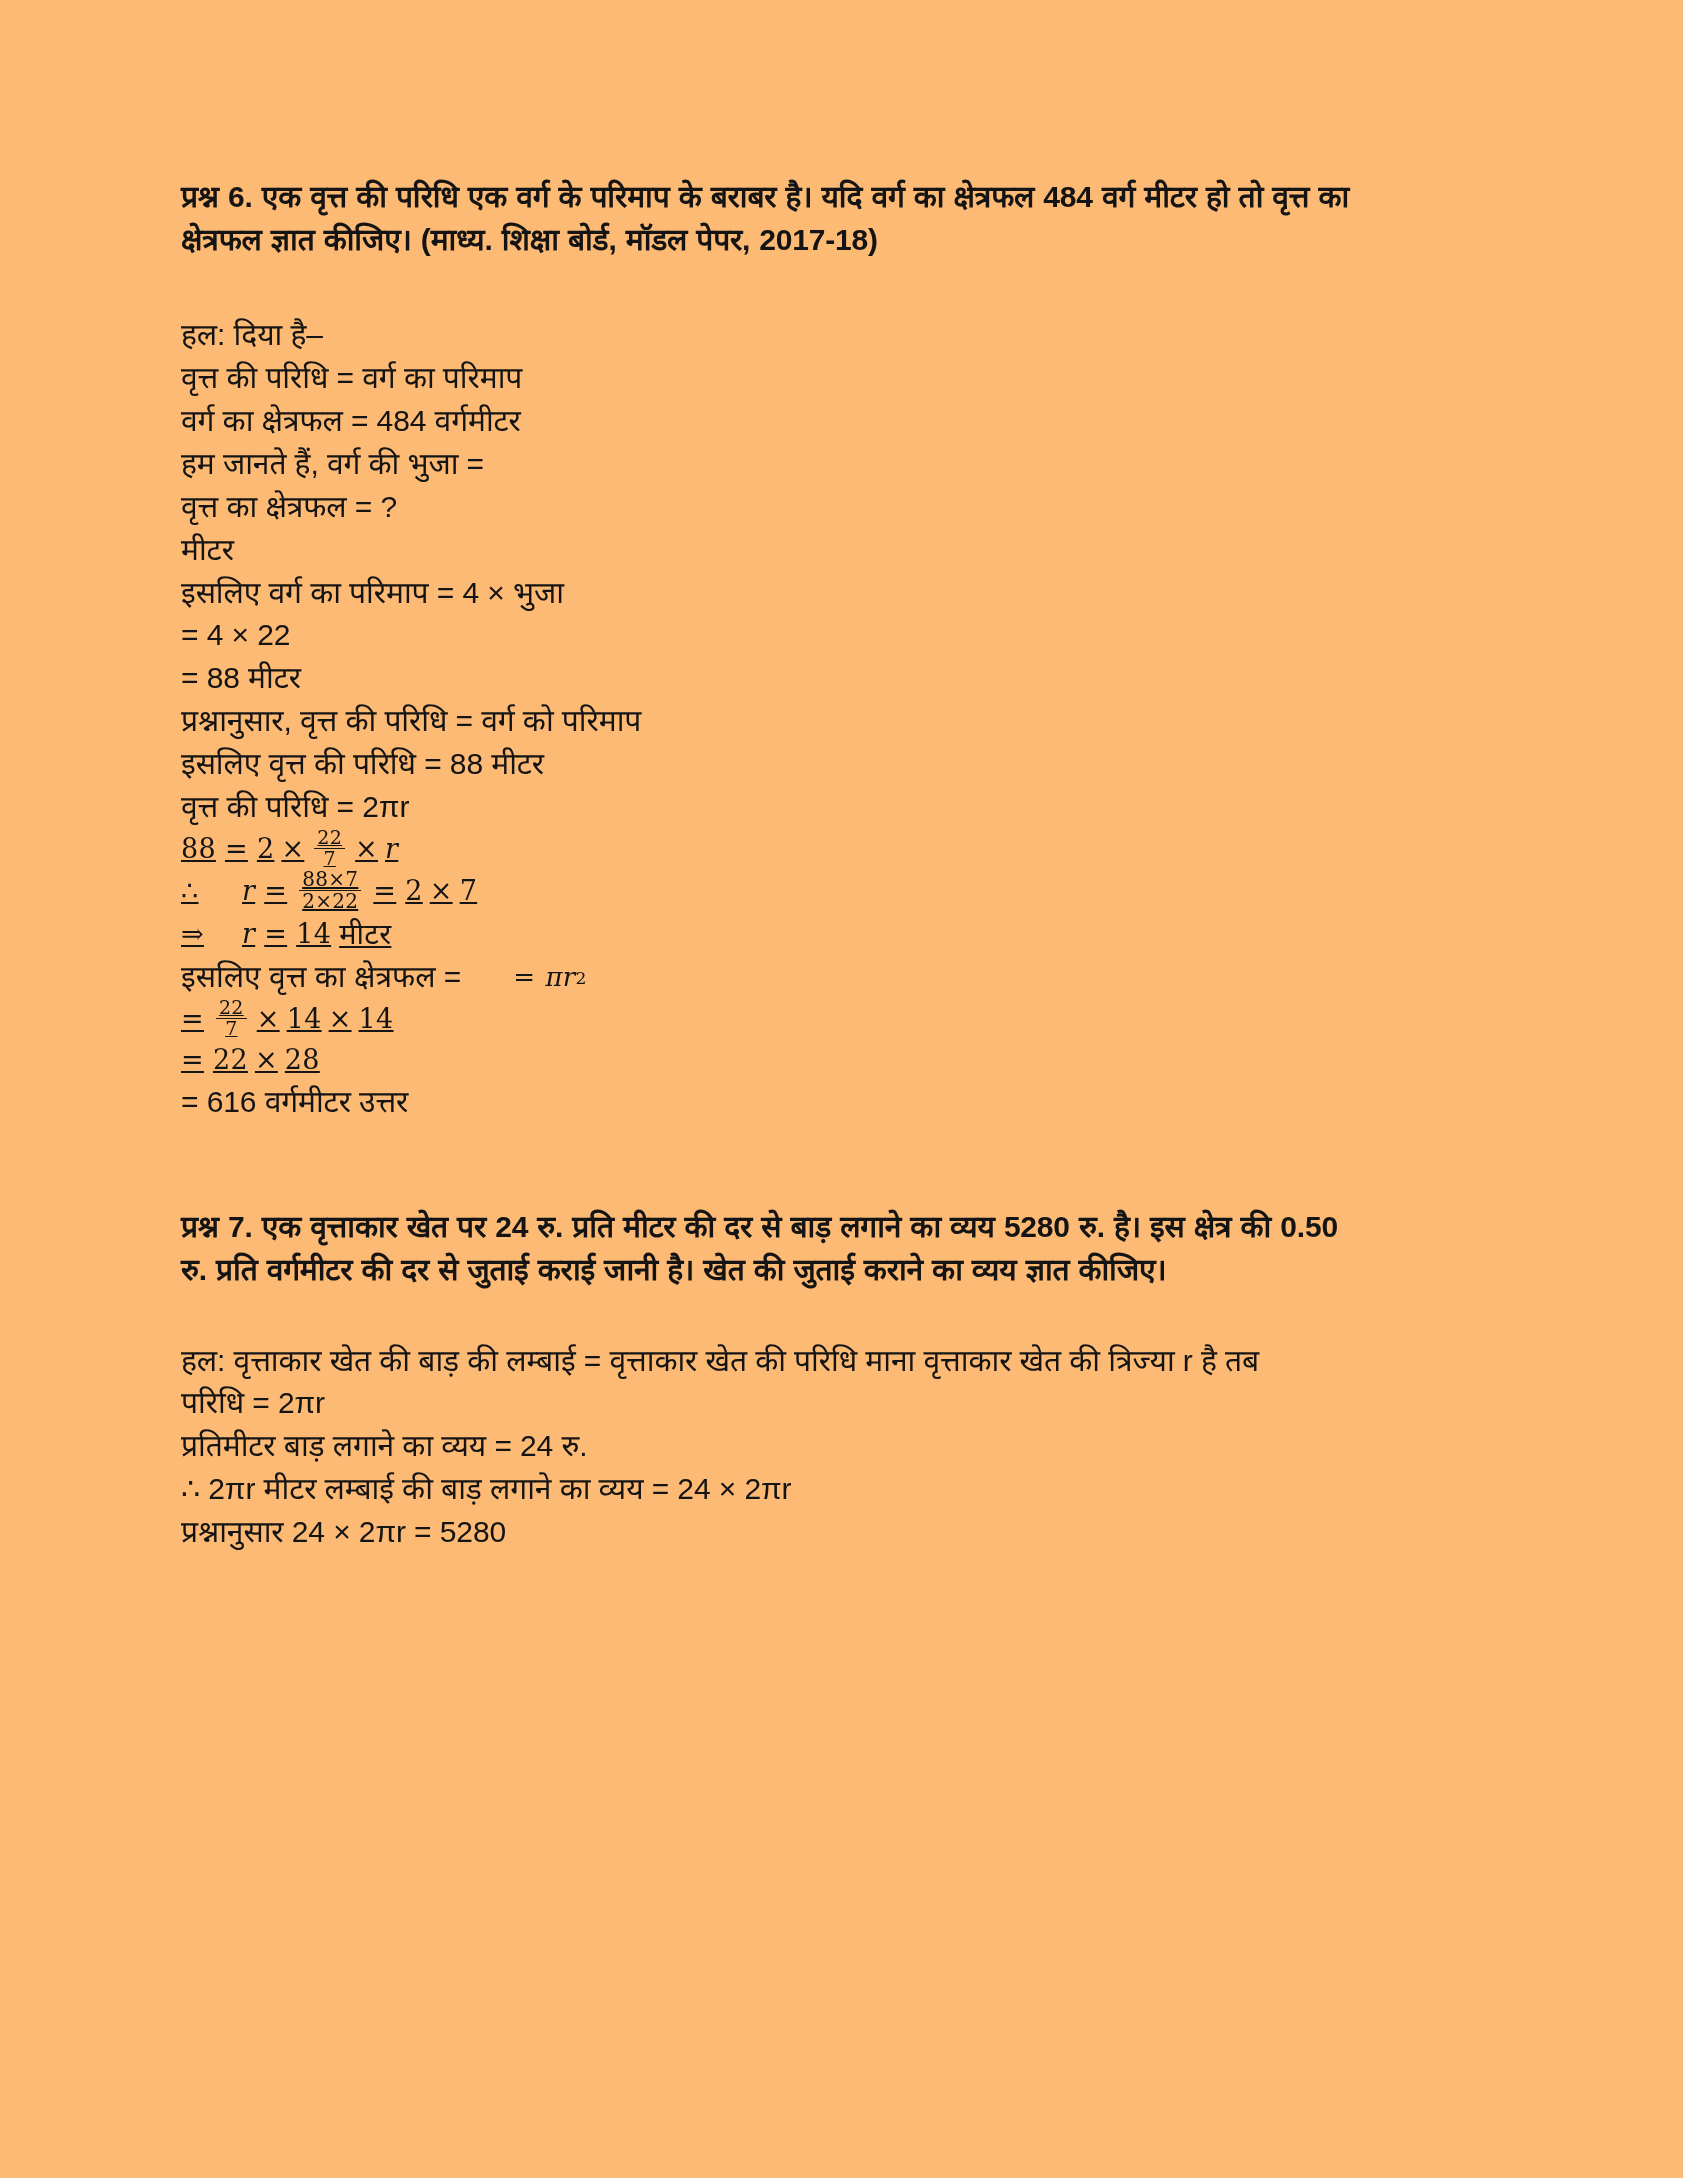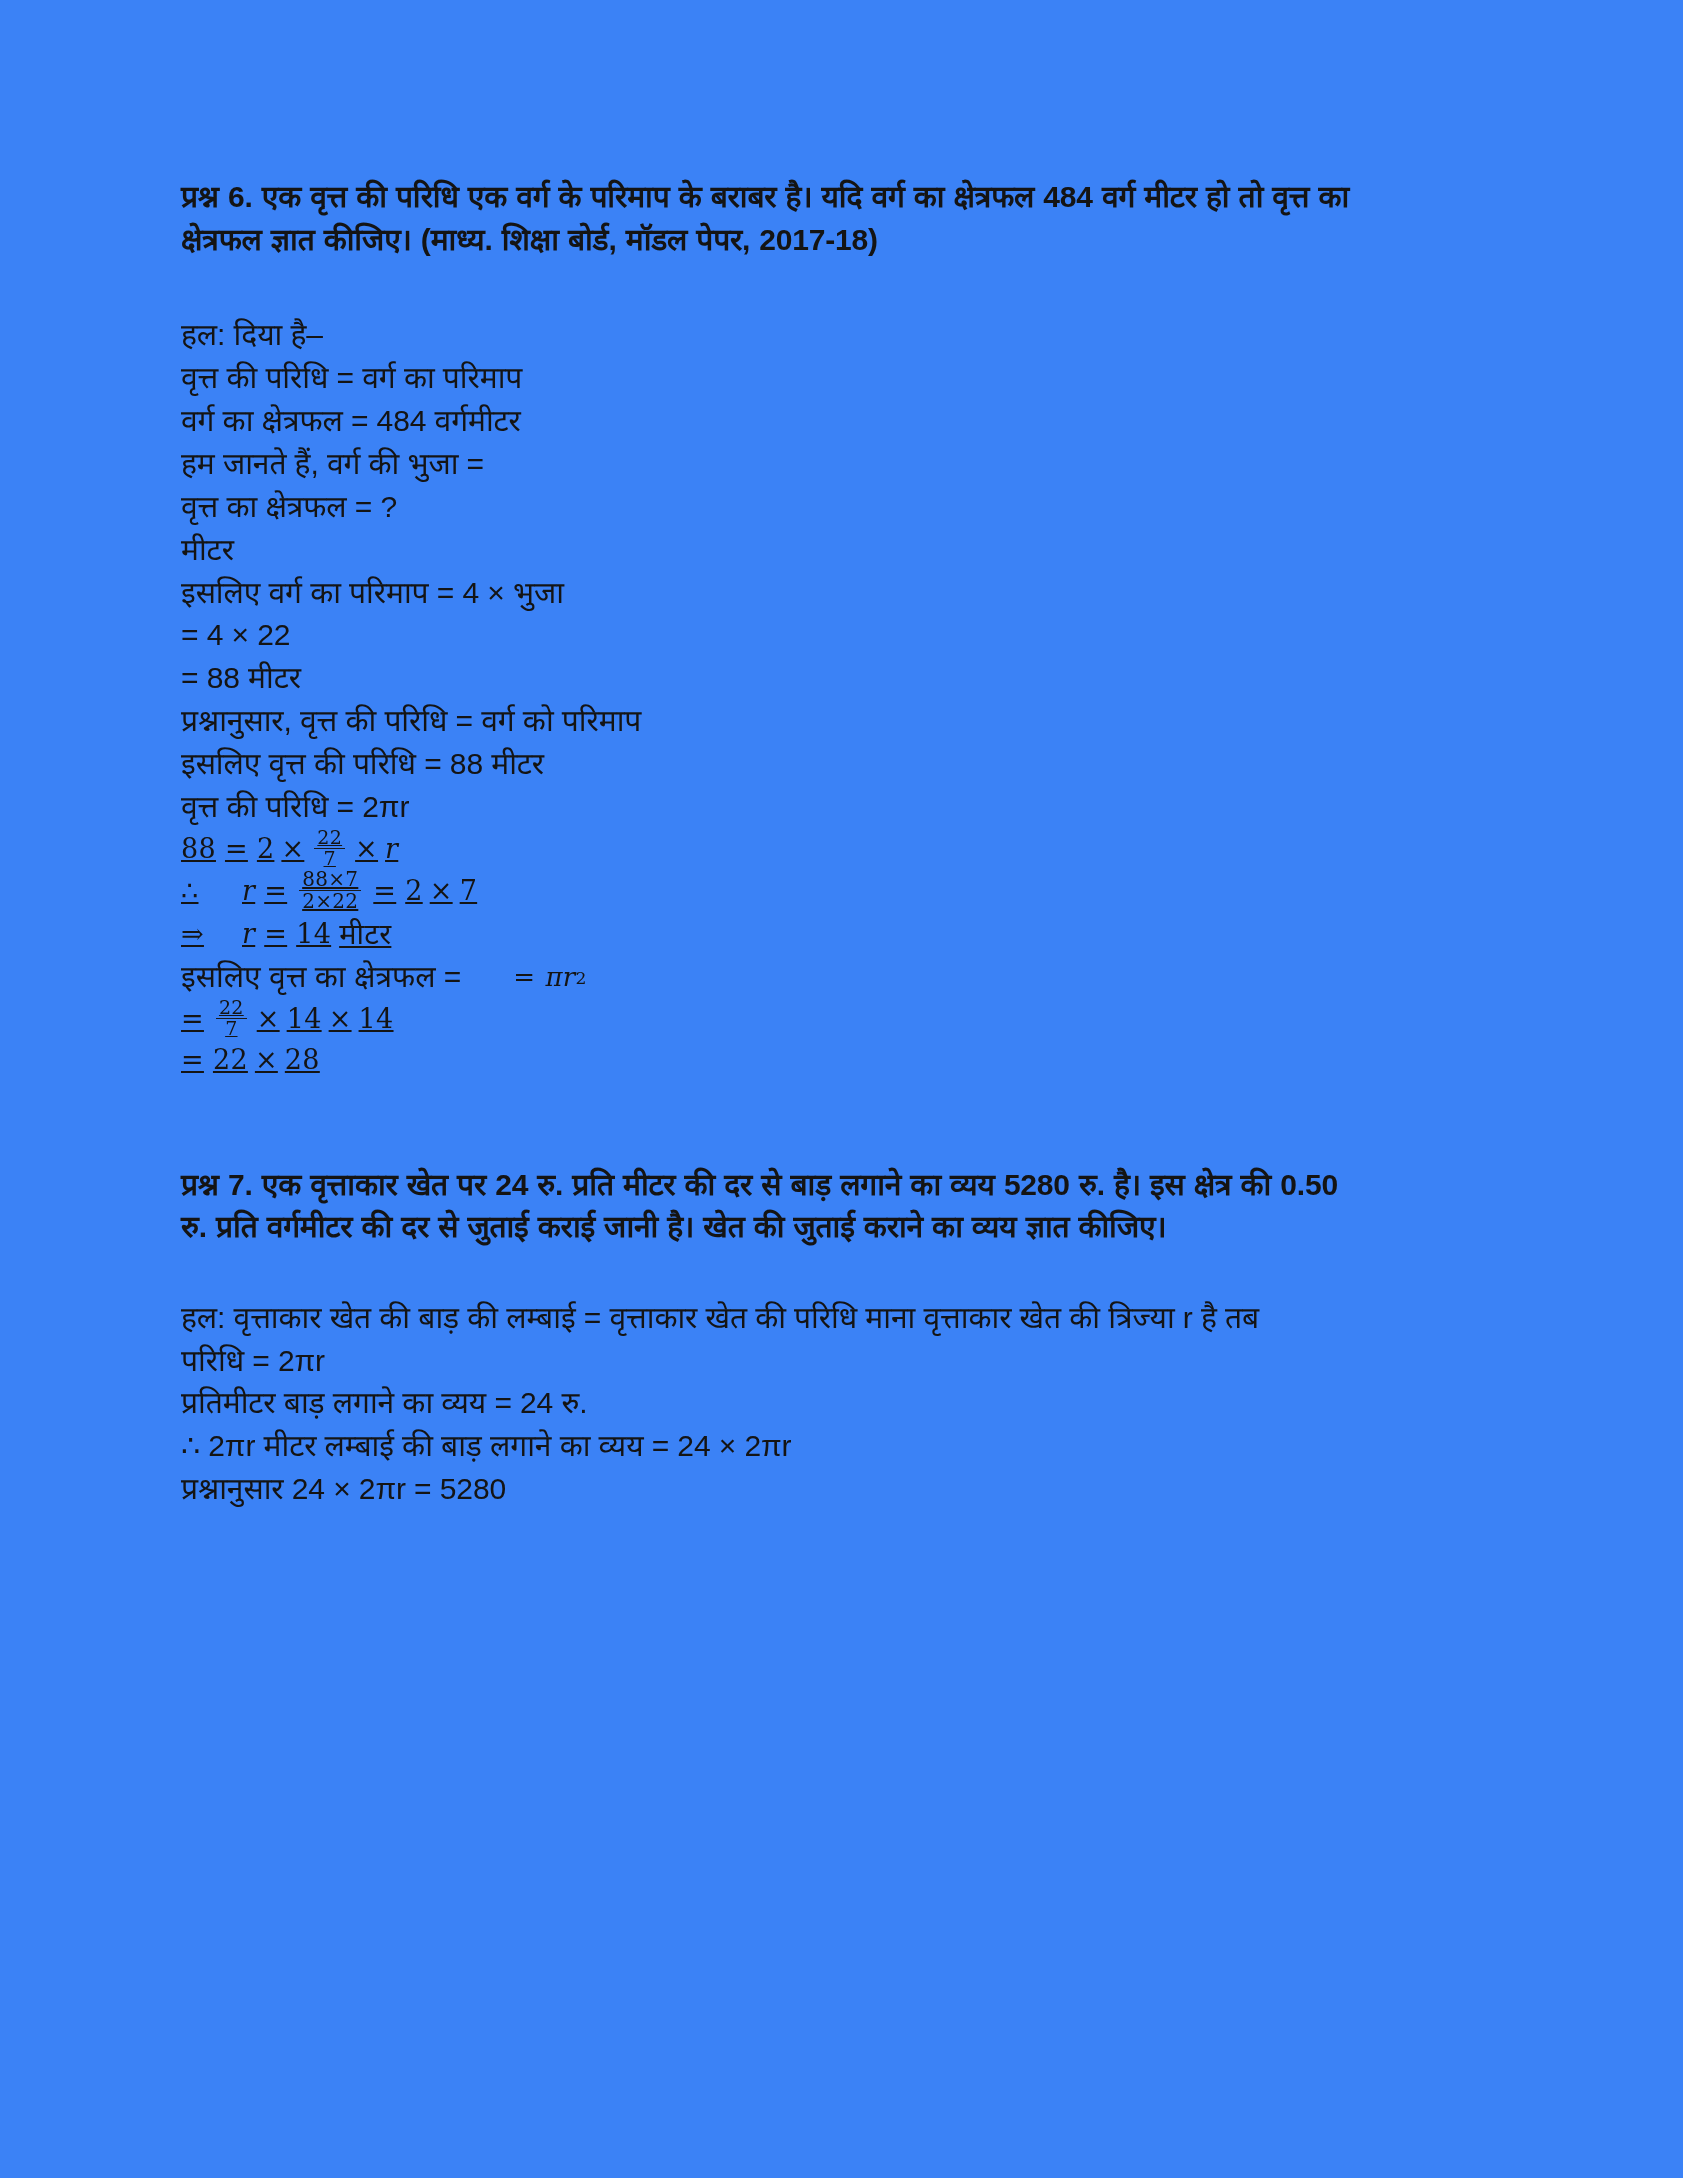--- a/index.html
+++ b/index.html
@@ -12,21 +12,21 @@
     width: 1683px;
     height: 2178px;
     font-family: "Liberation Sans", "DejaVu Sans", sans-serif;
     color: #141414;
     -webkit-font-smoothing: antialiased;
   }
   .page {
     position: relative;
     width: 1683px;
     height: 2178px;
-    background: #3b82f6;
+    background: #fdba74;
     box-sizing: border-box;
     padding: 176px 178px 0 181px;
   }
   .content {
     width: 1178px;
   }
 
   
   .q-head {
     font-weight: bold;
@@ -255,20 +255,21 @@
           <span>14</span>
         </div>
 
         <div class="math-line">
           <span class="eq" style="margin-left:0">=</span>
           <span>22</span>
           <span class="op">×</span>
           <span>28</span>
         </div>
 
+        <div class="sol-line">= 616 वर्गमीटर उत्तर</div>
       </div>
     </div>
 
     <div class="gap-sol-q7"></div>
 
     <div>
       <p class="q-head">
         <span>प्रश्न 7. एक वृत्ताकार खेत पर 24 रु. प्रति मीटर की दर से बाड़ लगाने का व्यय 5280 रु. है। इस</span>
         <span>क्षेत्र की 0.50 रु. प्रति वर्गमीटर की दर से जुताई कराई जानी है। खेत की जुताई कराने का व्यय</span>
         <span>ज्ञात कीजिए।</span>

